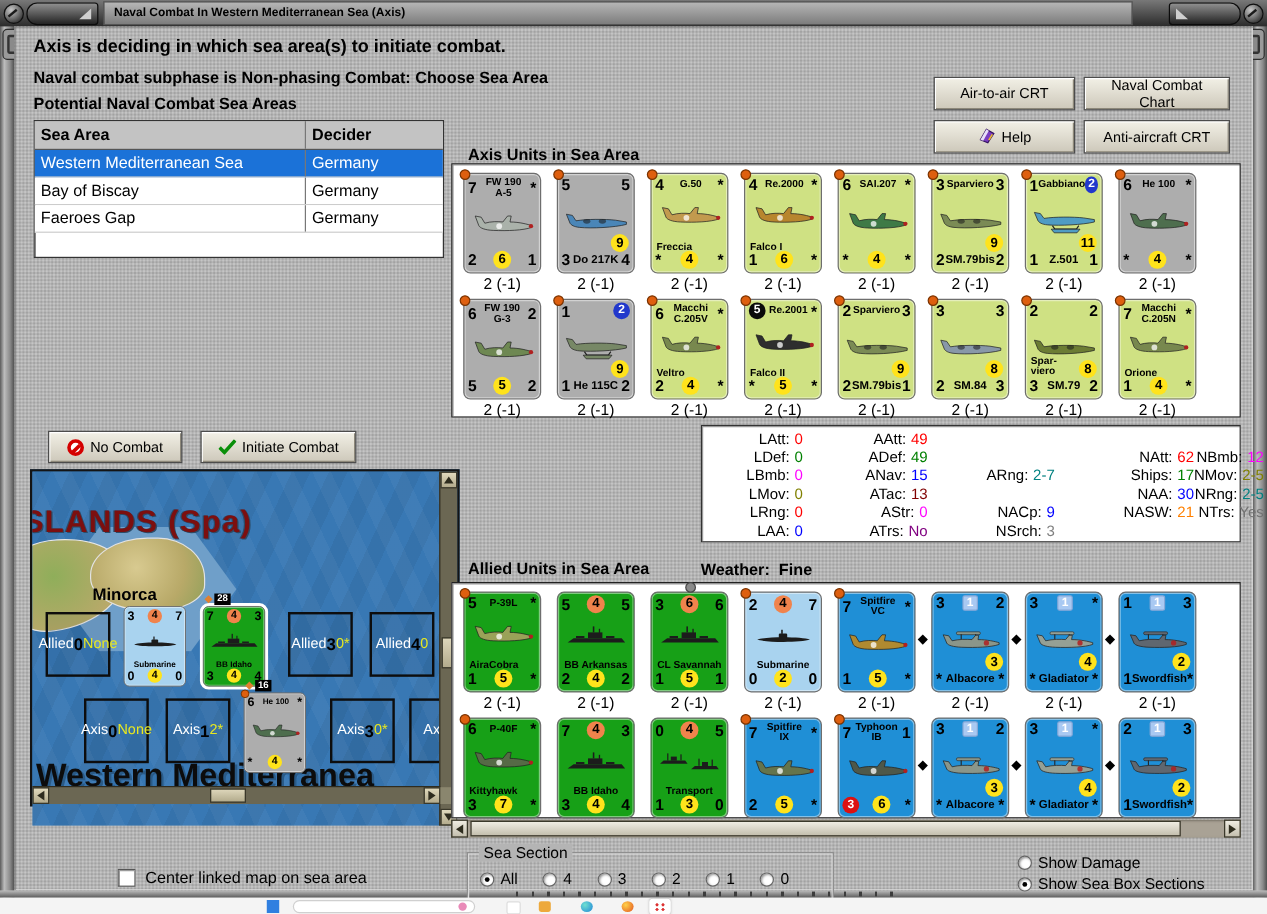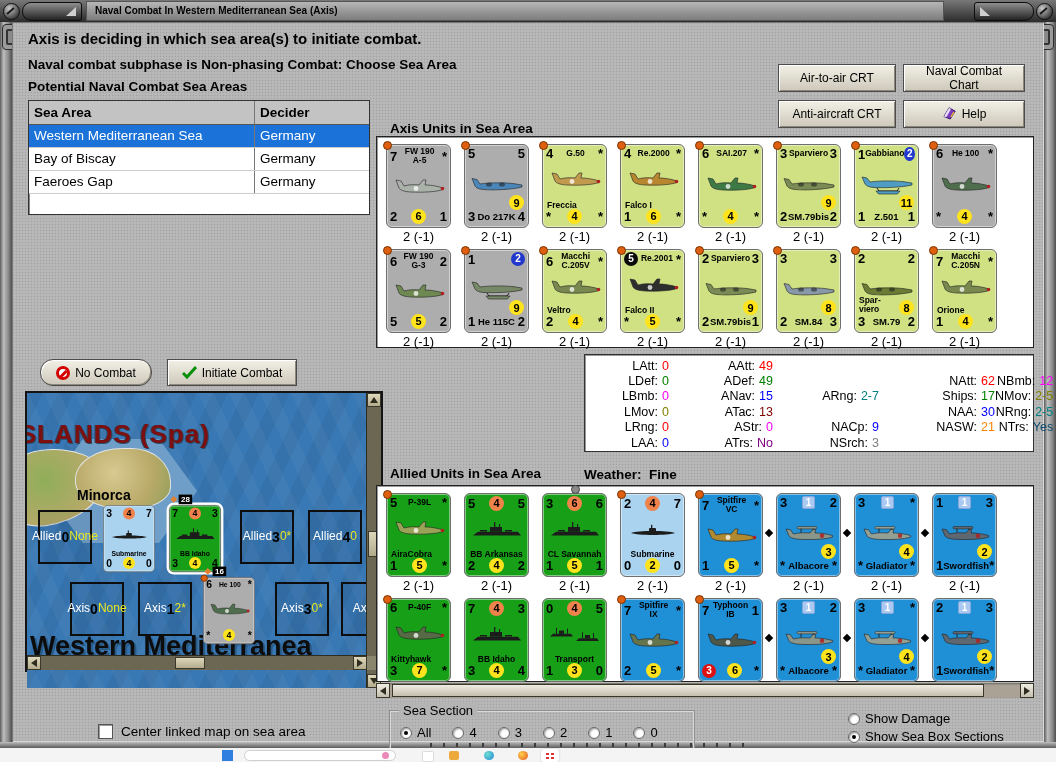--- a/index.html
+++ b/index.html
@@ -85,21 +85,21 @@
     justify-content:center;font-size:10px;font-weight:bold;}
   .cc-blue{background:#2238cc;} .cc-black{background:#0a0a0a;} .cc-red{background:#dd1111;}
   .dot{position:absolute;left:-4px;top:-4px;width:7px;height:7px;border-radius:50%;
     background:#de5f0f;border:1px solid #7a3300;z-index:3;}
   .graydot{position:absolute;left:28px;top:-9px;width:7px;height:7px;border-radius:50%;
     background:#8a8a8a;border:1px solid #444;}
   .diam::before{content:"";position:absolute;left:-10px;top:37px;width:6px;height:6px;background:#000;transform:rotate(45deg);}
   .c-label{font-size:13px;color:#000;margin-top:1px;}
   
   .action{position:absolute;top:337px;height:27px;}
-  #no-combat{left:28px;width:112px;border-radius:13px;} #init-combat{left:155px;width:130px;}
+  #no-combat{left:28px;width:112px;} #init-combat{left:155px;width:130px;}
   .nosign{width:14px;height:14px;border:3px solid #d40000;border-radius:50%;position:relative;box-sizing:border-box;background:#fff;flex:0 0 auto;}
   .nosign::after{content:"";position:absolute;left:-1px;top:4px;width:10px;height:3px;background:#d40000;transform:rotate(-45deg);}
   
   .stats{position:absolute;left:572px;top:332px;width:450px;height:98px;background:#fff;
     border:1px solid #333;box-shadow:inset 1px 1px 0 #999;box-sizing:border-box;
     display:grid;grid-template-columns:84px 104px 106px 116px 1fr;grid-auto-rows:15.4px;
     padding:3px 6px 0 0;font-size:12.5px;}
   .stat{display:flex;justify-content:flex-end;align-items:center;gap:4px;white-space:nowrap;}
   .stat .sv{font-weight:normal;}
   .stat.country{justify-content:flex-start;padding-left:6px;}
@@ -232,29 +232,29 @@
   </div>
 
   <div class="crt" id="crt-grid">
       <button class="btn">
         <span>Air-to-air CRT</span>
       </button>
       <button class="btn">
         <span>Naval Combat Chart</span>
       </button>
       <button class="btn">
-        <span>Anti-aircraft CRT</span>
-      </button>
-      <button class="btn">
         <span class="helpbook"><svg width="15" height="14" viewBox="0 0 15 14">
             <path d="M2 10.5 L7 1.8 L13.2 5.2 L8.2 13 Z" fill="#7a3cc0" stroke="#341260" stroke-width="1"></path>
             <path d="M7 1.8 L9 3 L4.4 11.2 L2 10.5 Z" fill="#e8defa"></path>
             <path d="M9 10.8 L12 6" stroke="#e8b830" stroke-width="1.4"></path>
           </svg></span>
         <span>Help</span>
+      </button>
+      <button class="btn">
+        <span>Anti-aircraft CRT</span>
       </button>
     </div>
 
   <div class="panel-label" style="left:378px;top:99px">Axis Units in Sea Area</div>
   <div class="unitpanel axispanel" id="axis-panel">
       <div class="urow">
         <div class="cell">
           <div class="counter c-de">
             <div class="dot"></div>
             <div class="c-top">
@@ -728,21 +728,21 @@
       <div class="stat" style="grid-area: 5 / 3; padding-left: 20px;">
         <span class="sl">NACp:</span>
         <span class="sv" style="color: rgb(0, 0, 255);">9</span>
       </div>
       <div class="stat" style="grid-area: 5 / 4;">
         <span class="sl">NASW:</span>
         <span class="sv" style="color: rgb(255, 128, 0);">21</span>
       </div>
       <div class="stat" style="grid-area: 5 / 5;">
         <span class="sl">NTrs:</span>
-        <span class="sv" style="color: #0c4a6e;">Yes</span>
+        <span class="sv" style="color: #737373;">Yes</span>
       </div>
       <div class="stat" style="grid-area: 6 / 1;">
         <span class="sl">LAA:</span>
         <span class="sv" style="color: rgb(0, 0, 255);">0</span>
       </div>
       <div class="stat" style="grid-area: 6 / 2;">
         <span class="sl">ATrs:</span>
         <span class="sv" style="color: rgb(128, 0, 128);">No</span>
       </div>
       <div class="stat" style="grid-area: 6 / 3;">

